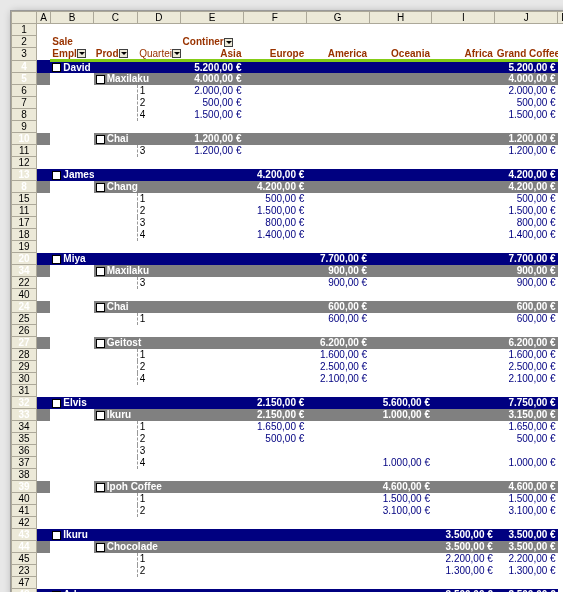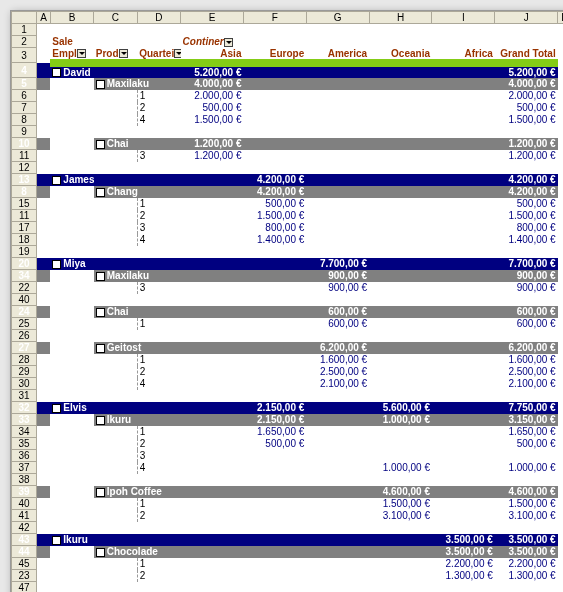--- a/index.html
+++ b/index.html
@@ -3,35 +3,35 @@
 <meta charset="utf-8">
 <style>
 * { box-sizing: border-box; margin: 0; padding: 0; }
 body { background: #e8e8e8; font-family: Arial, sans-serif; font-size: 10px; padding: 10px; }
 .sheet { background: #fff; box-shadow: 2px 2px 8px rgba(0,0,0,0.3); width: 563px; border: 1px solid #999; }
 table { border-collapse: collapse; width: 100%; table-layout: fixed; }
 td { padding: 0 2px; height: 11px; overflow: hidden; white-space: nowrap; }
 .colhdr { background: #ece9d8; border: 1px solid #aca899; text-align: center; color: #000; font-size: 10px; }
 .rowhdr { background: #ece9d8; border: 1px solid #aca899; text-align: center; color: #000; font-size: 10px; width: 22px; }
 .field-sale { color: #993300; font-weight: bold; }
-.field-cont { color: #993300; font-weight: bold; font-style: italic; }
+.field-cont { color: #993300; font-weight: bold; }
 .field-emp { color: #993300; font-weight: bold; }
 .field-prod { color: #993300; font-weight: bold; }
-.field-qtr { color: #993300; font-weight: bold; }
+.field-qtr { color: #993300; font-weight: normal; }
 .region-hdr { color: #993300; font-weight: bold; text-align: right; }
 .filter-btn { display: inline-block; width: 9px; height: 9px; background: #ece9d8; border: 1px solid #404040; position: relative; vertical-align: middle; }
 .filter-btn::after { content: ""; position: absolute; left: 1px; top: 2px; border-left: 3px solid transparent; border-right: 3px solid transparent; border-top: 3px solid #000; }
 .collapse-btn { display: inline-block; width: 9px; height: 9px; background: #fff; border: 1px solid #000; font-size: 8px; line-height: 7px; text-align: center; vertical-align: middle; margin-right: 2px; }
 .emp-row { background: #000080; color: #fff; font-weight: bold; }
 .emp-row td { color: #fff; }
 .prod-row { background: #808080; color: #fff; font-weight: bold; }
 .prod-row td { color: #fff; }
 .num { text-align: right; color: #000080; }
 .num-white { text-align: right; color: #fff; }
-.bord-b { border-bottom: 8px solid #84cc16; }
+.bord-b { border-bottom: 3px solid #84cc16; }
 .qtxt { color: #000; }
 </style>
 </head>
 <body>
 
 <div class="sheet">
 <table>
 <tbody>
         <tr>
           <td class="colhdr" style="width:22px"></td>
@@ -69,21 +69,21 @@
           <td class="rowhdr">3</td>
           <td></td>
           <td class="field-emp bord-b"><span>Empl</span><span class="filter-btn"></span></td>
           <td class="field-prod bord-b"><span>Prod</span><span class="filter-btn"></span></td>
           <td class="field-qtr bord-b"><span>Quartei</span><span class="filter-btn"></span></td>
           <td class="region-hdr bord-b">Asia</td>
           <td class="region-hdr bord-b">Europe</td>
           <td class="region-hdr bord-b">America</td>
           <td class="region-hdr bord-b">Oceania</td>
           <td class="region-hdr bord-b">Africa</td>
-          <td class="region-hdr bord-b">Grand Total</td>
+          <td class="region-hdr bord-b">Grand Coffee</td>
           <td></td>
         </tr>
         <tr class="emp-row">
           <td class="rowhdr">4</td>
           <td></td>
           <td><span class="collapse-btn">-</span><span>David</span></td>
           <td></td>
           <td></td>
           <td class="num-white">5.200,00 €</td>
           <td class="num-white"></td>

